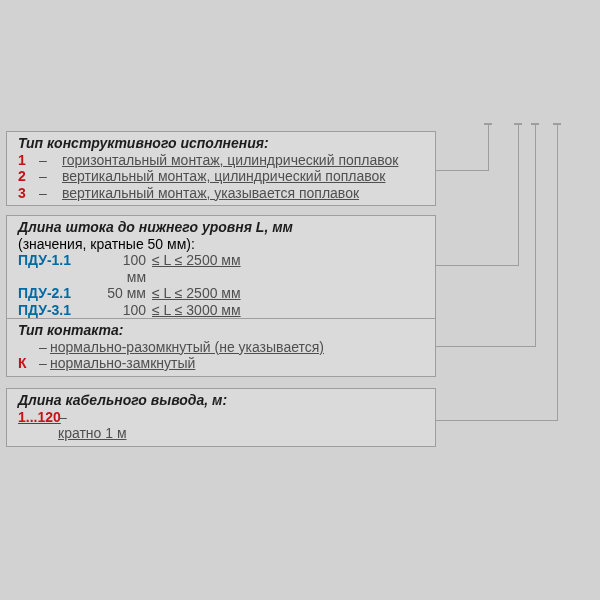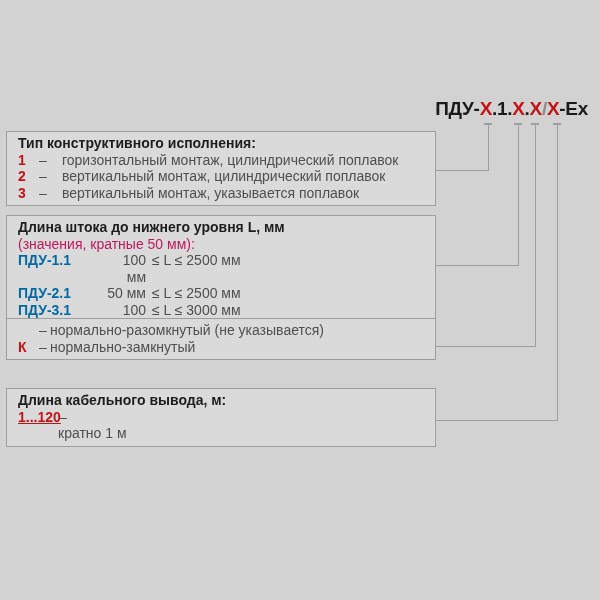--- a/index.html
+++ b/index.html
@@ -24,45 +24,42 @@
   
   .ln{position:absolute;background:#9e9e9e;}
 
   
   .box{
     position:absolute;left:6px;width:430px;box-sizing:border-box;
     background:#dadada;border:1px solid #9e9e9e;
     padding:3px 10px 4px 11px;
     font-size:14px;line-height:16.5px;color:#4f4f4f;
   }
-  .box-title{font-weight:700;color:#1d1d1d;}
-  .subtitle{color:#be185d;}
+  .box-title{font-weight:700;color:#1d1d1d;font-style:italic;}
+  .subtitle{color:#000000;}
   .row{display:flex;}
   .mark{font-weight:700;color:#c41317;flex:0 0 auto;}
   .dash{flex:0 0 auto;color:#4f4f4f;}
-  .txt{flex:1 1 auto;}
+  .txt{flex:1 1 auto;text-decoration:underline;}
   .b1 .mark{width:21px;} .b1 .dash{width:23px;}
   .b3 .mark{width:21px;} .b3 .dash{width:11px;}
   .b4 .mark{width:41px;text-decoration:underline;} .b4 .dash{width:15px;}
   .b4 .cont{margin-left:40px;}
   .model{font-weight:700;color:#0369a1;width:82px;flex:0 0 auto;}
   .rmin{display:inline-block;width:46px;text-align:right;margin-right:6px;flex:0 0 auto;}
   #box1{top:131px;}
   #box2{top:215px;}
   #box3{top:318px;}
   #box4{top:388px;}
 </style>
 </head>
 <body>
 
 <div class="canvas">
 
-  <div class="code">
-    <span>ПДУ-</span><span class="cr">X</span><span>.1.</span><span class="cr">X</span><span>.</span><span class="cr">X</span><span class="cs">/</span><span class="cr">X</span><span>-Ex</span>
-  </div>
 
   <div class="ln" style="left:484px;top:123px;width:8px;height:2px;"></div>
   <div class="ln" style="left:514px;top:123px;width:8px;height:2px;"></div>
   <div class="ln" style="left:531px;top:123px;width:8px;height:2px;"></div>
   <div class="ln" style="left:553px;top:123px;width:8px;height:2px;"></div>
 
   <div class="ln" style="left:488px;top:125px;width:1px;height:46px;"></div>
   <div class="ln" style="left:518px;top:125px;width:1px;height:141px;"></div>
   <div class="ln" style="left:535px;top:125px;width:1px;height:222px;"></div>
   <div class="ln" style="left:557px;top:125px;width:1px;height:296px;"></div>
@@ -105,20 +102,21 @@
       <span class="txt">≤ L ≤ 2500 мм</span>
     </div>
     <div class="row">
       <span class="model">ПДУ-3.1</span>
       <span class="rmin">100 мм</span>
       <span class="txt">≤ L ≤ 3000 мм</span>
     </div>
   </div>
 
   <div class="box b3" id="box3">
+    <div class="box-title">Тип контакта:</div>
     <div class="row">
       <span class="mark"></span>
       <span class="dash">–</span>
       <span class="txt">нормально-разомкнутый (не указывается)</span>
     </div>
     <div class="row">
       <span class="mark">К</span>
       <span class="dash">–</span>
       <span class="txt">нормально-замкнутый</span>
     </div>

